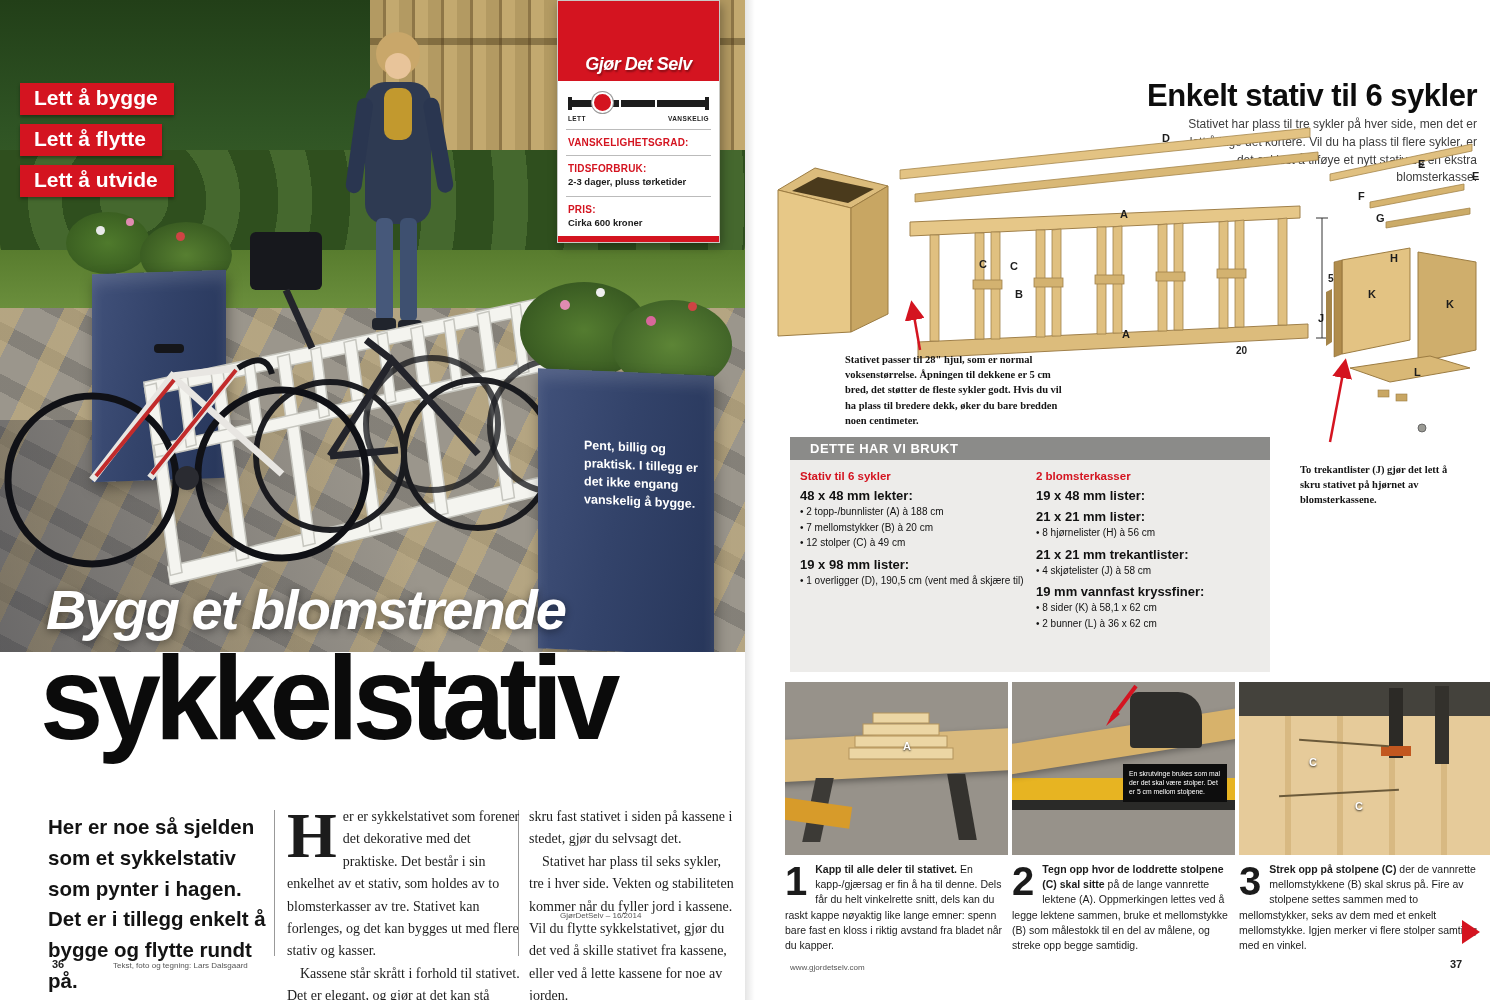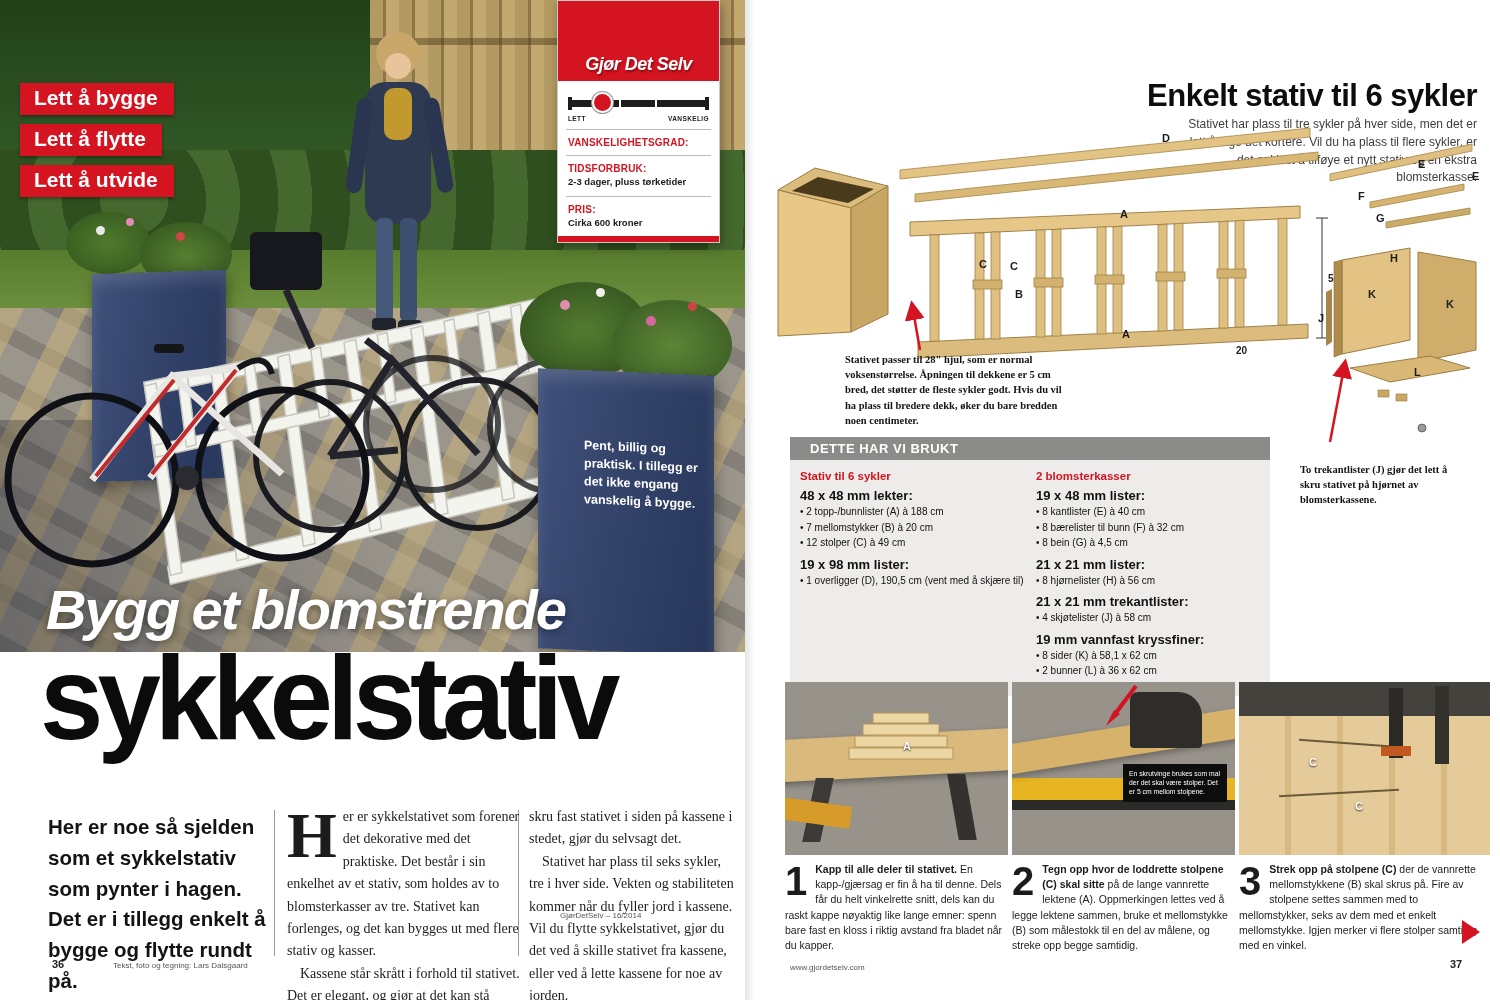--- a/index.html
+++ b/index.html
@@ -374,25 +374,20 @@
           <li>12 stolper (C) à 49 cm</li>
         </ul>
         <div class="mat-gh">19 x 98 mm lister:</div>
         <ul class="mat-ul">
           <li>1 overligger (D), 190,5 cm (vent med å skjære til)</li>
         </ul>
       </div>
       <div class="mat-col">
         <div class="mat-title">2 blomsterkasser</div>
         <div class="mat-gh">19 x 48 mm lister:</div>
-        <ul class="mat-ul">
-          <li>8 kantlister (E) à 40 cm</li>
-          <li>8 bærelister til bunn (F) à 32 cm</li>
-          <li>8 bein (G) à 4,5 cm</li>
-        </ul>
         <div class="mat-gh">21 x 21 mm lister:</div>
         <ul class="mat-ul">
           <li>8 hjørnelister (H) à 56 cm</li>
         </ul>
         <div class="mat-gh">21 x 21 mm trekantlister:</div>
         <ul class="mat-ul">
           <li>4 skjøtelister (J) à 58 cm</li>
         </ul>
         <div class="mat-gh">19 mm vannfast kryssfiner:</div>
         <ul class="mat-ul">

